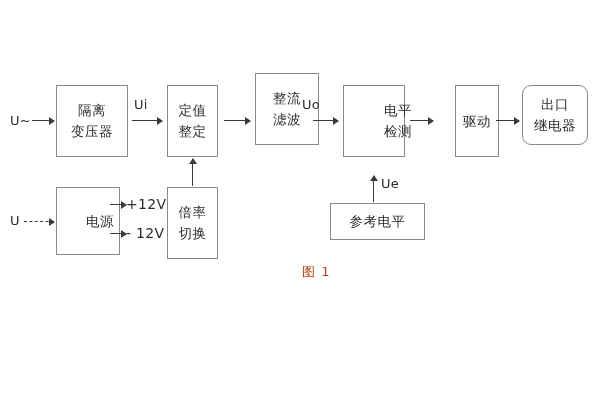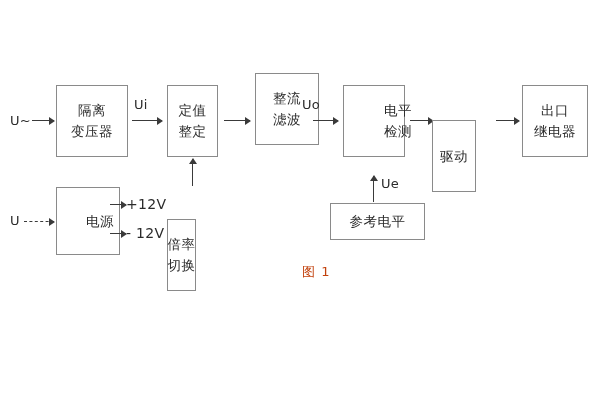--- a/index.html
+++ b/index.html
@@ -127,46 +127,46 @@
 
   <div class="harrow" style="left:313px; top:120px; width:25px;"></div>
 
   <div class="box" style="left:343px; top:85px; width:62px; height:72px;padding-left:48px;">
     <span class="ln">电平</span>
     <span class="ln">检测</span>
   </div>
 
   <div class="harrow" style="left:410px; top:120px; width:23px;"></div>
 
-  <div class="box" style="left:432px; top:85px; width:44px; height:72px;margin-top:35px;">
+  <div class="box" style="left:455px; top:85px; width:44px; height:72px;">
     <span class="ln">驱动</span>
   </div>
 
   <div class="harrow" style="left:496px; top:120px; width:23px;"></div>
 
-  <div class="box" style="left:522px; top:85px; width:66px; height:72px;">
+  <div class="box" style="left:522px; top:85px; width:66px; height:60px;border-radius:9px;">
     <span class="ln">出口</span>
     <span class="ln">继电器</span>
   </div>
 
   <div class="lbl sig" style="left:10px; top:214px;">U</div>
 
   <div class="harrow dashed" style="left:24px; top:221px; width:30px;"></div>
 
   <div class="box" style="left:56px; top:187px; width:64px; height:68px;padding-left:24px;">
     <span class="ln">电源</span>
   </div>
 
   <div class="harrow" style="left:110px; top:204px; width:16px;"></div>
   <div class="lbl rail" style="left:126px; top:197px;">+12V</div>
 
   <div class="harrow" style="left:110px; top:233px; width:16px;"></div>
   <div class="lbl rail" style="left:126px; top:226px;">- 12V</div>
 
-  <div class="box" style="left:167px; top:187px; width:29px; height:72px;margin-top:32px;">
+  <div class="box" style="left:167px; top:187px; width:51px; height:72px;">
     <span class="ln">倍率</span>
     <span class="ln">切换</span>
   </div>
 
   <div class="varrow" style="left:192px; top:159px; height:27px;"></div>
 
   <div class="varrow" style="left:373px; top:176px; height:26px;"></div>
 
   <div class="lbl sig" style="left:381px; top:177px;">Ue</div>
 

